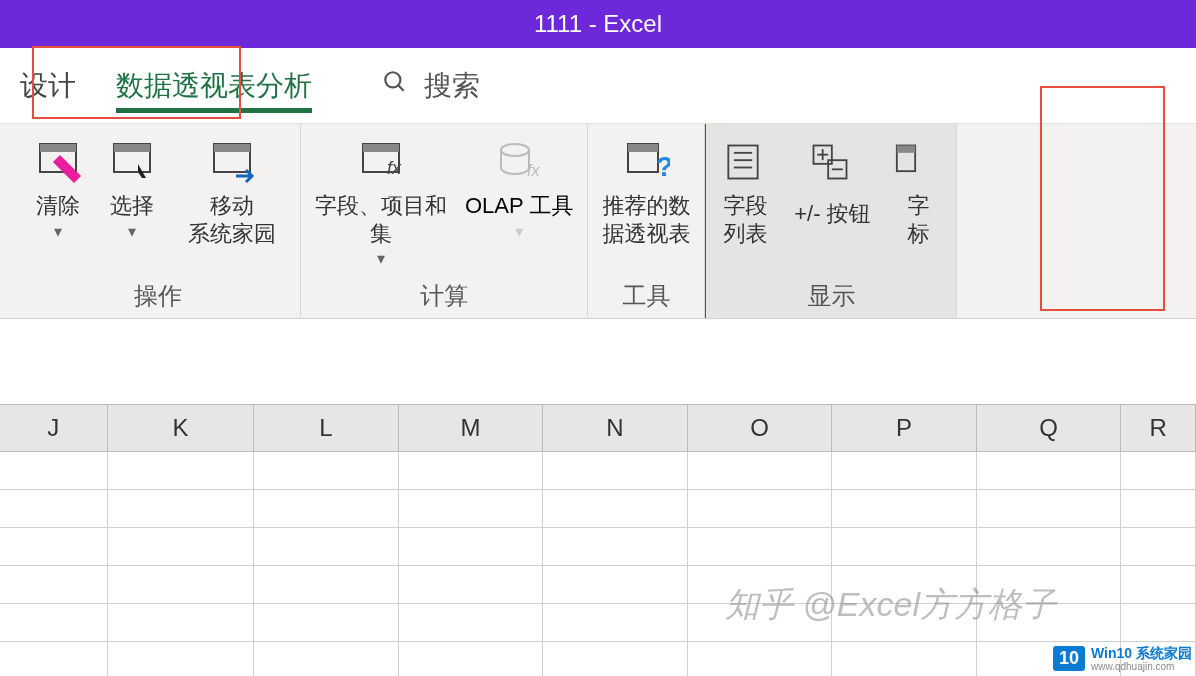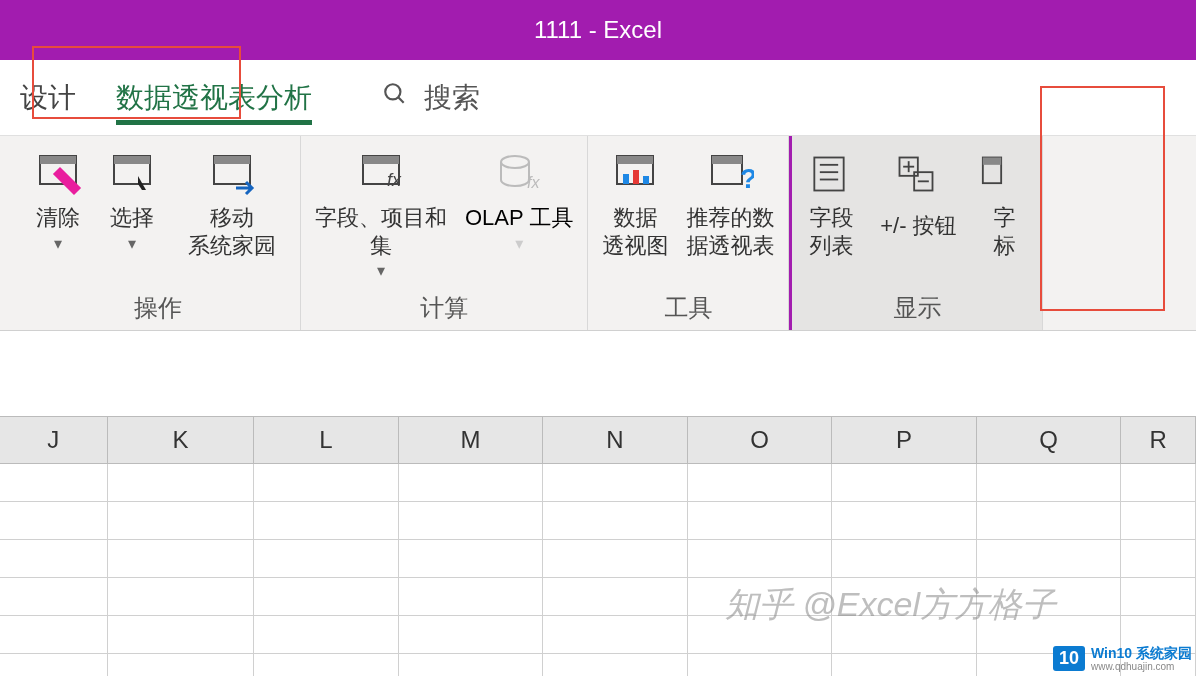--- a/index.html
+++ b/index.html
@@ -1,20 +1,20 @@
 <!DOCTYPE html>
 <html><head>
 <meta charset="utf-8">
 <style>
   * { box-sizing: border-box; margin: 0; padding: 0; }
   body { font-family: "Microsoft YaHei", "Segoe UI", sans-serif; background: #fff; width: 1196px; height: 676px; overflow: hidden; position: relative; }
   
   .title-bar {
-    background: #a21caf;
-    height: 60px;
+    background: #6d28d9;
+    height: 48px;
     display: flex;
     align-items: center;
     justify-content: center;
     color: #fff;
     font-size: 24px;
   }
   
   .tabs-row {
     background: #fff;
     height: 76px;
@@ -99,21 +99,21 @@
   }
   .ribbon-btn .lbl {
     font-size: 22px;
     color: #333;
     line-height: 1.25;
     white-space: nowrap;
   }
   .ribbon-btn.disabled .lbl { color: #000000; }
   .chev { font-size: 16px; color: #666; margin-top: 2px; }
   
-  .display-group { background: #e5e4e3; border-left: 3px solid #a21caf; }
+  .display-group { background: #e5e4e3; border-left: 1px solid #a21caf; }
   
   .highlight-red-tab {
     position: absolute;
     border: 2px solid #e74c3c;
     left: 32px; top: 46px;
     width: 209px; height: 73px;
     pointer-events: none;
     z-index: 10;
   }
   .highlight-red-btn {
@@ -278,33 +278,20 @@
         </span>
         <span class="lbl">OLAP 工具</span>
         <span class="chev" style="color:#ccc;">▾</span>
       </div>
     </div>
     <div class="ribbon-group-label">计算</div>
   </div>
 
   <div class="ribbon-group">
     <div class="ribbon-group-items">
-      <div class="ribbon-btn" style="min-width:78px;">
-        <span class="icon">
-          <svg width="48" height="48" viewBox="0 0 48 48">
-              <rect x="6" y="6" width="36" height="28" fill="none" stroke="#444" stroke-width="2"></rect>
-              <rect x="6" y="6" width="36" height="8" fill="#888"></rect>
-              <rect x="12" y="24" width="6" height="10" fill="#1e88e5"></rect>
-              <rect x="22" y="20" width="6" height="14" fill="#e53935"></rect>
-              <rect x="32" y="26" width="6" height="8" fill="#1e88e5"></rect>
-            </svg>
-        </span>
-        <span class="lbl" style="white-space:pre;">数据
-透视图</span>
-      </div>
       <div class="ribbon-btn" style="min-width:100px;">
         <span class="icon">
           <svg width="48" height="48" viewBox="0 0 48 48">
               <rect x="6" y="6" width="30" height="28" fill="none" stroke="#444" stroke-width="2"></rect>
               <rect x="6" y="6" width="30" height="8" fill="#888"></rect>
               <text x="34" y="38" font-size="28" fill="#1e88e5" font-weight="bold">?</text>
             </svg>
         </span>
         <span class="lbl" style="white-space:pre;text-align:right;">推荐的数
 据透视表</span>

